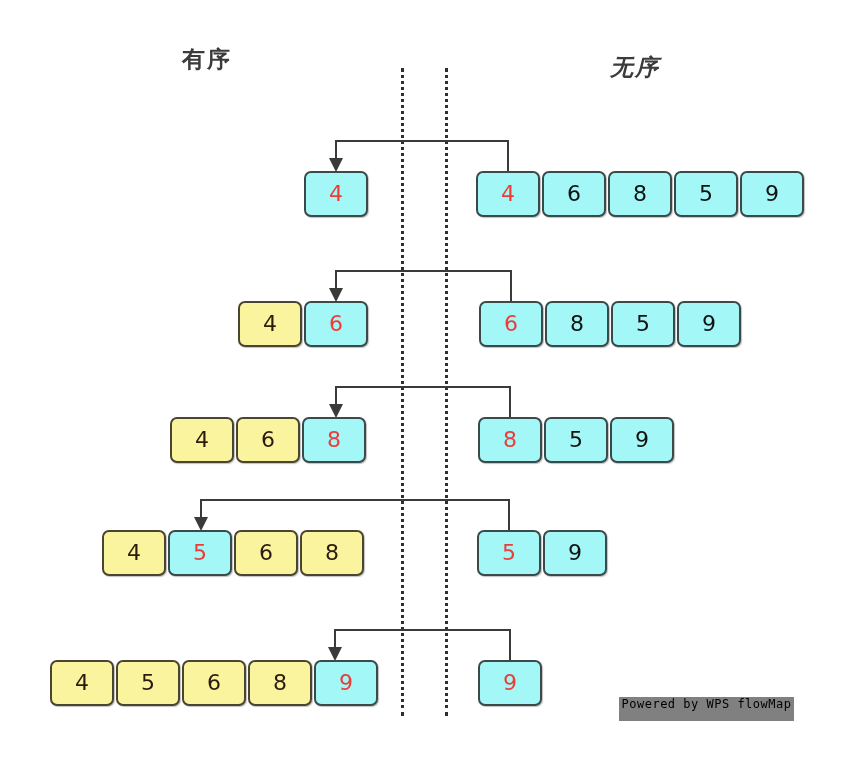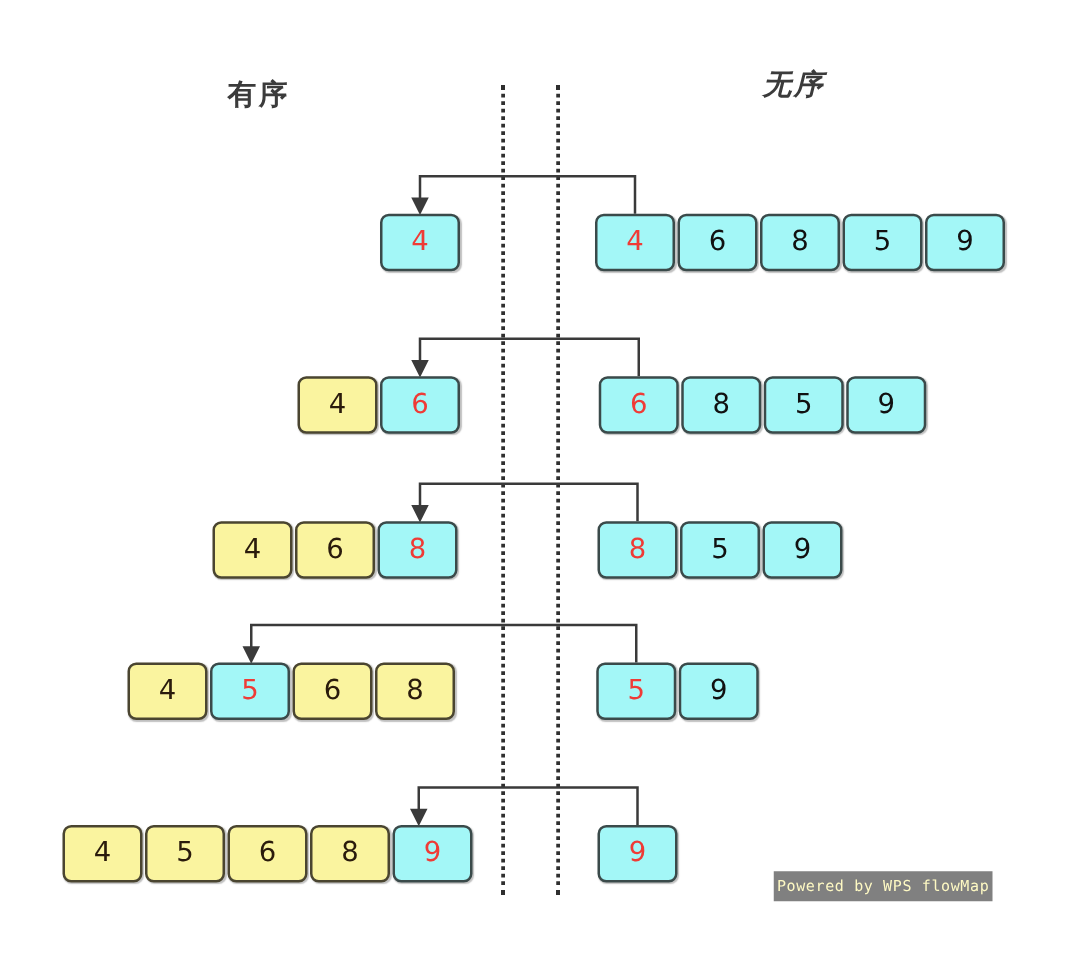--- a/index.html
+++ b/index.html
@@ -25,21 +25,21 @@
   
   .col-header {
     position: absolute;
     font-family: "DejaVu Sans", "Liberation Sans", sans-serif;
     font-size: 23px;
     font-weight: bold;
     color: #3b3b3b;
     letter-spacing: 2px;
     white-space: nowrap;
   }
-  #header-sorted  { left: 182px; top: 60px; }
+  #header-sorted  { left: 182px; top: 44px; }
   #header-unsorted{ left: 610px; top: 52px; font-style: italic; }
 
   
   .divider {
     position: absolute;
     top: 68px;
     width: 0px;
     height: 648px;
     border-left: 3px dotted #2f2f2f;
   }
@@ -94,23 +94,22 @@
 
   
   #wps-badge {
     position: absolute;
     left: 619px;
     top: 697px;
     width: 175px;
     height: 24px;
     background: #808080;
     display: flex;
-    align-items: center;
     justify-content: center;
-    color: #fef9c3;
+    color: #000000;
     font-family: "DejaVu Sans Mono", "Liberation Mono", monospace;
     font-size: 12px;
     letter-spacing: 0.5px;
   }
 
   #watermark {
     position: absolute;
     left: 600px;
     top: 742px;
     width: 256px;

